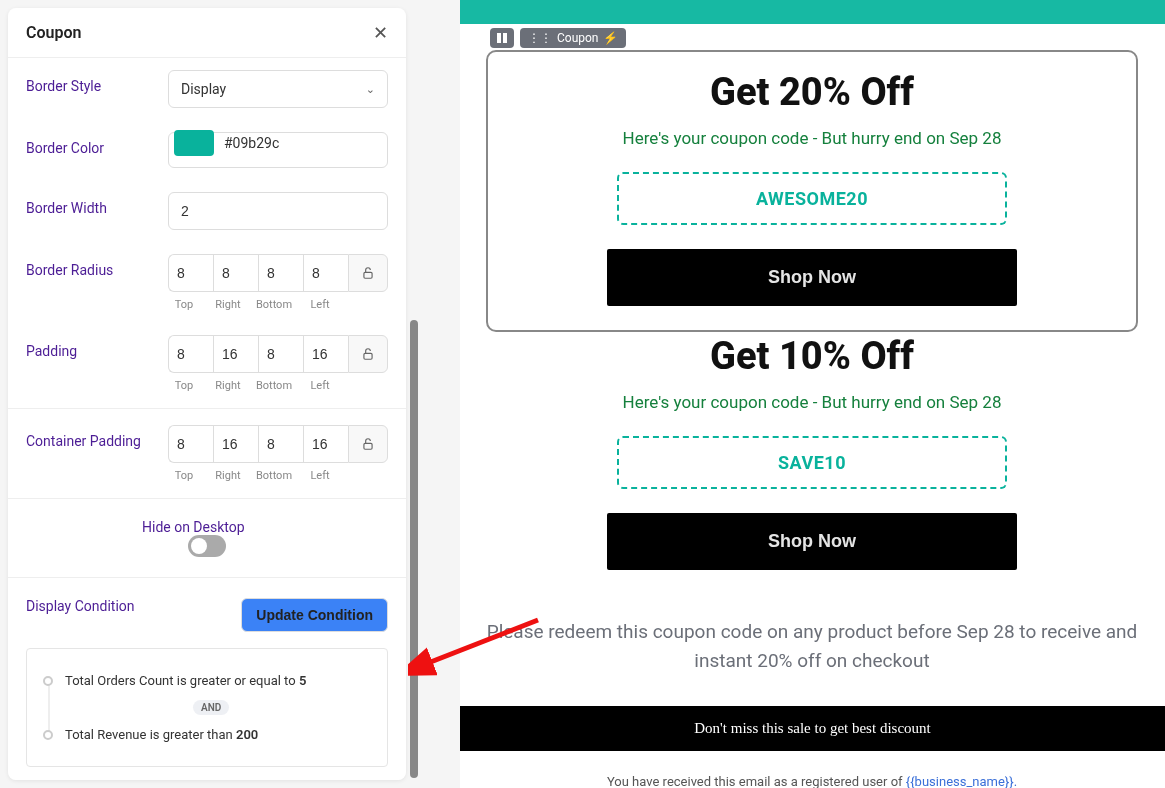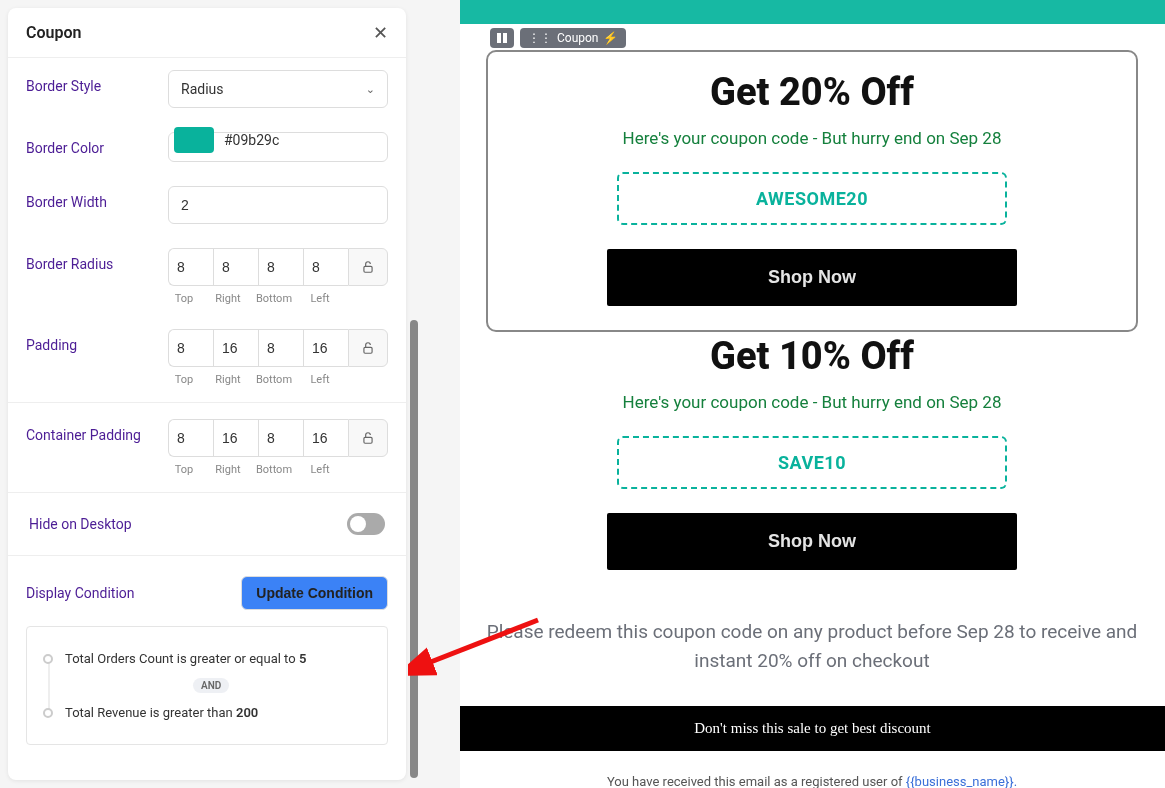--- a/index.html
+++ b/index.html
@@ -13,41 +13,41 @@
 .close-btn { cursor: pointer; font-size: 18px; color: #555; }
 
 .field-row { display: flex; align-items: flex-start; padding: 12px 18px; gap: 12px; }
 .field-label { width: 130px; font-size: 14px; color: #4c1d95; padding-top: 8px; flex-shrink: 0; }
 .field-control { flex: 1; }
 
 .select-box, .text-input { width: 100%; height: 38px; border: 1px solid #ddd; border-radius: 6px; padding: 0 12px; font-size: 14px; color: #333; background: #fff; position: relative; display: flex; align-items: center; }
 .select-box { justify-content: space-between; }
 .chevron { font-size: 11px; color: #666; }
 
-.color-row { display: flex; align-items: center; gap: 10px; border: 1px solid #ddd; border-radius: 6px; padding: 5px 10px 19px 5px; height: 30px; }
+.color-row { display: flex; align-items: center; gap: 10px; border: 1px solid #ddd; border-radius: 6px; padding: 5px 10px 19px 5px; height: 36px; }
 .color-swatch { width: 40px; height: 26px; background: #09b29c; border-radius: 4px; }
 .color-text { font-size: 14px; color: #333; }
 
 .quad-inputs { display: flex; gap: 0; }
 .quad-cell { flex: 1; }
 .quad-cell input { width: 100%; height: 38px; border: 1px solid #ddd; padding: 0 8px; font-size: 14px; color: #333; background: #fff; }
 .quad-cell:first-child input { border-radius: 6px 0 0 6px; }
 .quad-cell input { border-right: none; }
 .lock-cell { width: 40px; height: 38px; border: 1px solid #ddd; border-radius: 0 6px 6px 0; display: flex; align-items: center; justify-content: center; background: #f8f8f8; cursor: pointer; }
 .quad-sublabels { display: flex; margin-top: 6px; gap: 12px; }
 .quad-sublabels span { flex: 1; font-size: 11px; color: #888; text-align: center; }
 .quad-sublabels .lock-space { width: 40px; flex: none; }
 
 .divider { height: 1px; background: #eee; margin: 4px 0; }
 
-.toggle-row { display: flex; justify-content: space-between; align-items: center; padding: 16px 21px; }
+.toggle-row { display: flex; justify-content: space-between; align-items: center; padding: 16px 21px; flex-direction: column; }
 .toggle { width: 38px; height: 22px; background: #aaa; border-radius: 11px; position: relative; cursor: pointer; }
 .toggle::after { content: ""; position: absolute; width: 16px; height: 16px; background: #fff; border-radius: 50%; top: 3px; left: 3px; }
 
-.cond-row { display: flex; justify-content: space-between; align-items: center; padding: 16px 18px; }
+.cond-row { display: flex; justify-content: space-between; padding: 16px 18px; }
 .update-btn { border: 1px solid #ddd; border-radius: 6px; padding: 8px 14px; font-size: 14px; font-weight: 600; color: #222; background: #3b82f6; cursor: pointer; }
 
 .condition-box { margin: 0 18px 18px 18px; border: 1px solid #e5e5e5; border-radius: 4px; padding: 18px 16px; position: relative; }
 .cond-line { display: flex; align-items: center; gap: 12px; font-size: 13px; color: #333; margin: 6px 0; }
 .cond-dot { width: 10px; height: 10px; border: 2px solid #ccc; border-radius: 50%; background: #fff; flex-shrink: 0; position: relative; z-index: 1; }
 .cond-track { position: absolute; left: 21px; top: 30px; width: 2px; height: 58px; background: #eee; }
 .and-pill { display: inline-block; background: #eef0f4; color: #666; font-size: 10px; font-weight: 600; padding: 2px 8px; border-radius: 10px; margin: 6px 0 6px 150px; }
 .cond-line b { font-weight: 600; }
 
 
@@ -85,21 +85,21 @@
 <div class="sidebar">
   <div class="panel-header">
     <div class="panel-title">Coupon</div>
     <div class="close-btn">✕</div>
   </div>
 
   <div class="field-row">
     <div class="field-label">Border Style</div>
     <div class="field-control">
       <div class="select-box">
-        <span>Radius</span>
+        <span>Display</span>
         <span class="chevron">⌄</span>
       </div>
     </div>
   </div>
 
   <div class="field-row">
     <div class="field-label">Border Color</div>
     <div class="field-control">
       <div class="color-row">
         <div class="color-swatch"></div>

